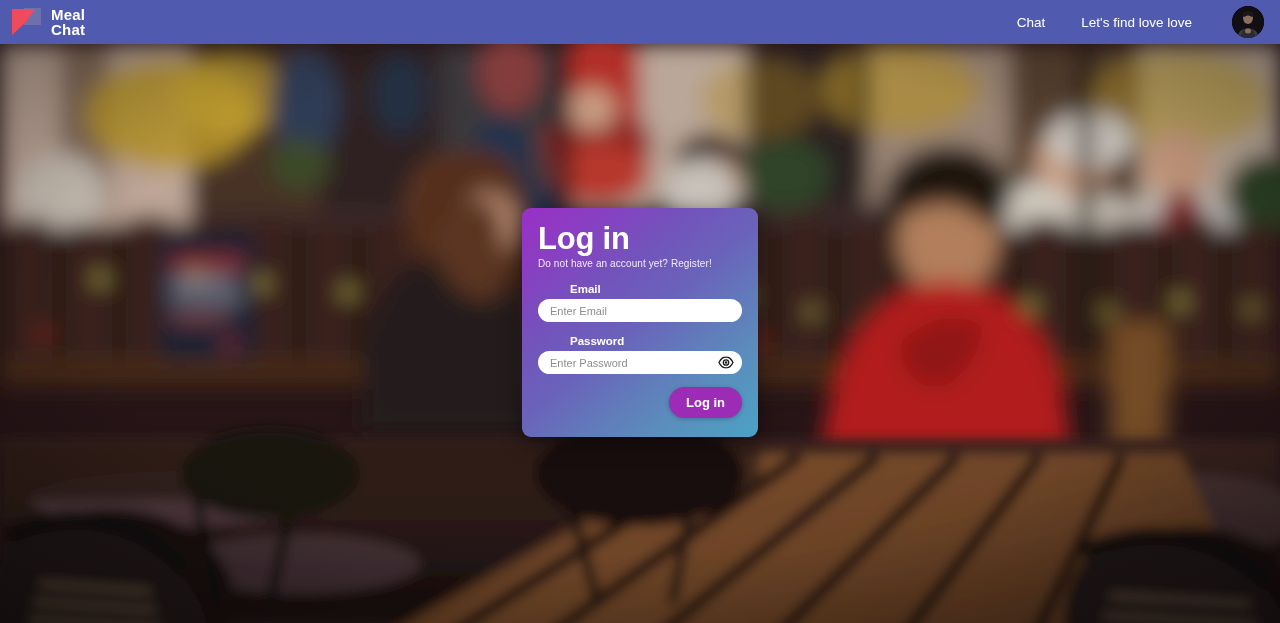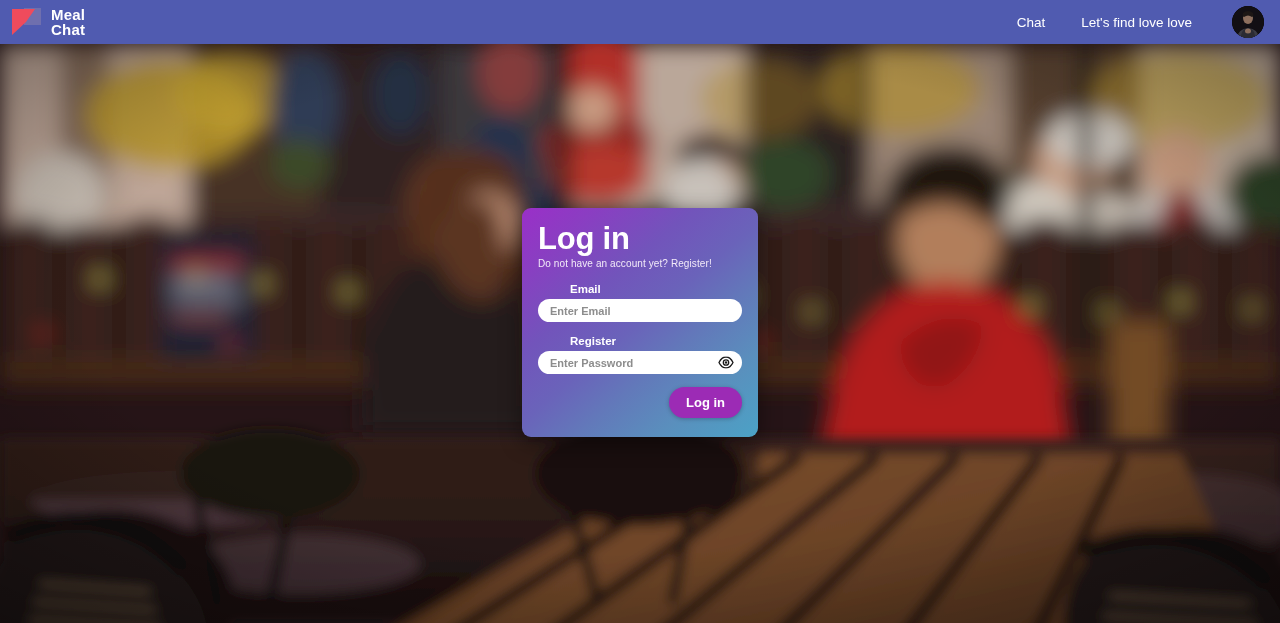--- a/index.html
+++ b/index.html
@@ -100,21 +100,21 @@
     padding-left: 32px;
   }
   .field-wrap { position: relative; margin-bottom: 13px; }
   .text-input {
     width: 100%; height: 23px;
     border: none; outline: none;
     border-radius: 12px;
     background: #ffffff;
     padding: 0 30px 0 12px;
     font-family: "Liberation Sans", sans-serif;
-    font-size: 11px; color: #333; font-weight: bold;
+    font-size: 11px; color: #333;
   }
   .text-input::placeholder { color: #8d8d8d; opacity: 1; }
   .eye-btn {
     position: absolute; right: 8px; top: 50%;
     transform: translateY(-50%);
     width: 17px; height: 17px;
     border: none; background: transparent; padding: 0;
     cursor: pointer; display: flex; align-items: center; justify-content: center;
   }
   .eye-btn svg { display: block; }
@@ -403,21 +403,21 @@
 
   <div class="card">
     <h1 class="card-title">Log in</h1>
     <p class="card-sub">Do not have an account yet? Register!</p>
 
     <div class="field-label">Email</div>
     <div class="field-wrap">
       <input class="text-input" type="email" placeholder="Enter Email" style="">
     </div>
 
-    <div class="field-label">Register</div>
+    <div class="field-label">Password</div>
     <div class="field-wrap">
       <input class="text-input" type="password" placeholder="Enter Password" style="">
       <button class="eye-btn">
         <svg width="16" height="12" viewBox="0 0 16 12">
           <path d="M1 6 C3 1.8, 6 0.5, 8 0.5 C10 0.5, 13 1.8, 15 6 C13 10.2, 10 11.5, 8 11.5 C6 11.5, 3 10.2, 1 6 Z" fill="none" stroke="#1a1a1a" stroke-width="1.3"></path>
           <circle cx="8" cy="6" r="2.7" fill="none" stroke="#1a1a1a" stroke-width="1.3"></circle>
           <circle cx="8" cy="6" r="1.2" fill="#1a1a1a"></circle>
         </svg>
       </button>
     </div>

